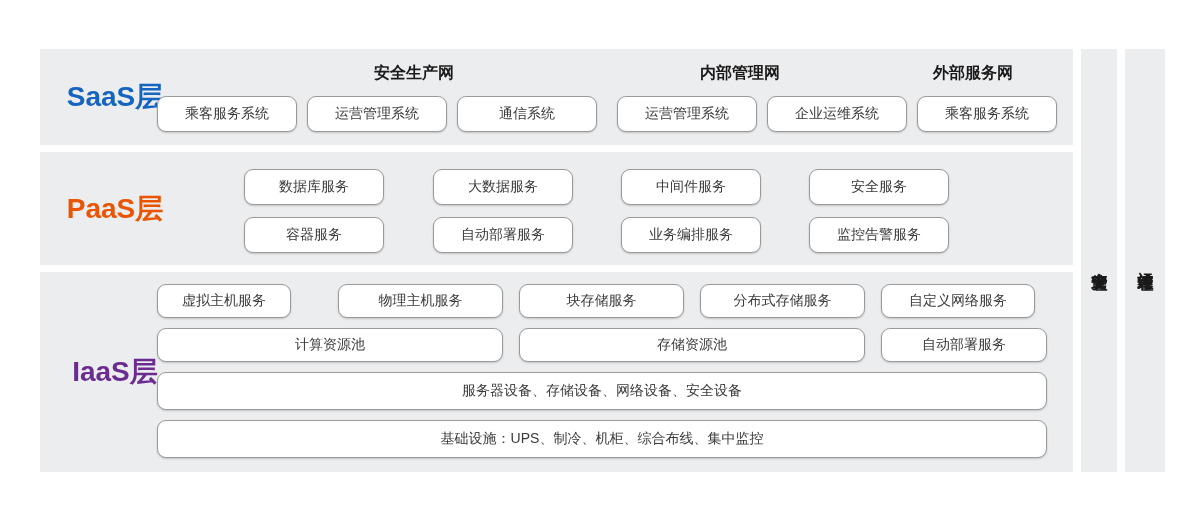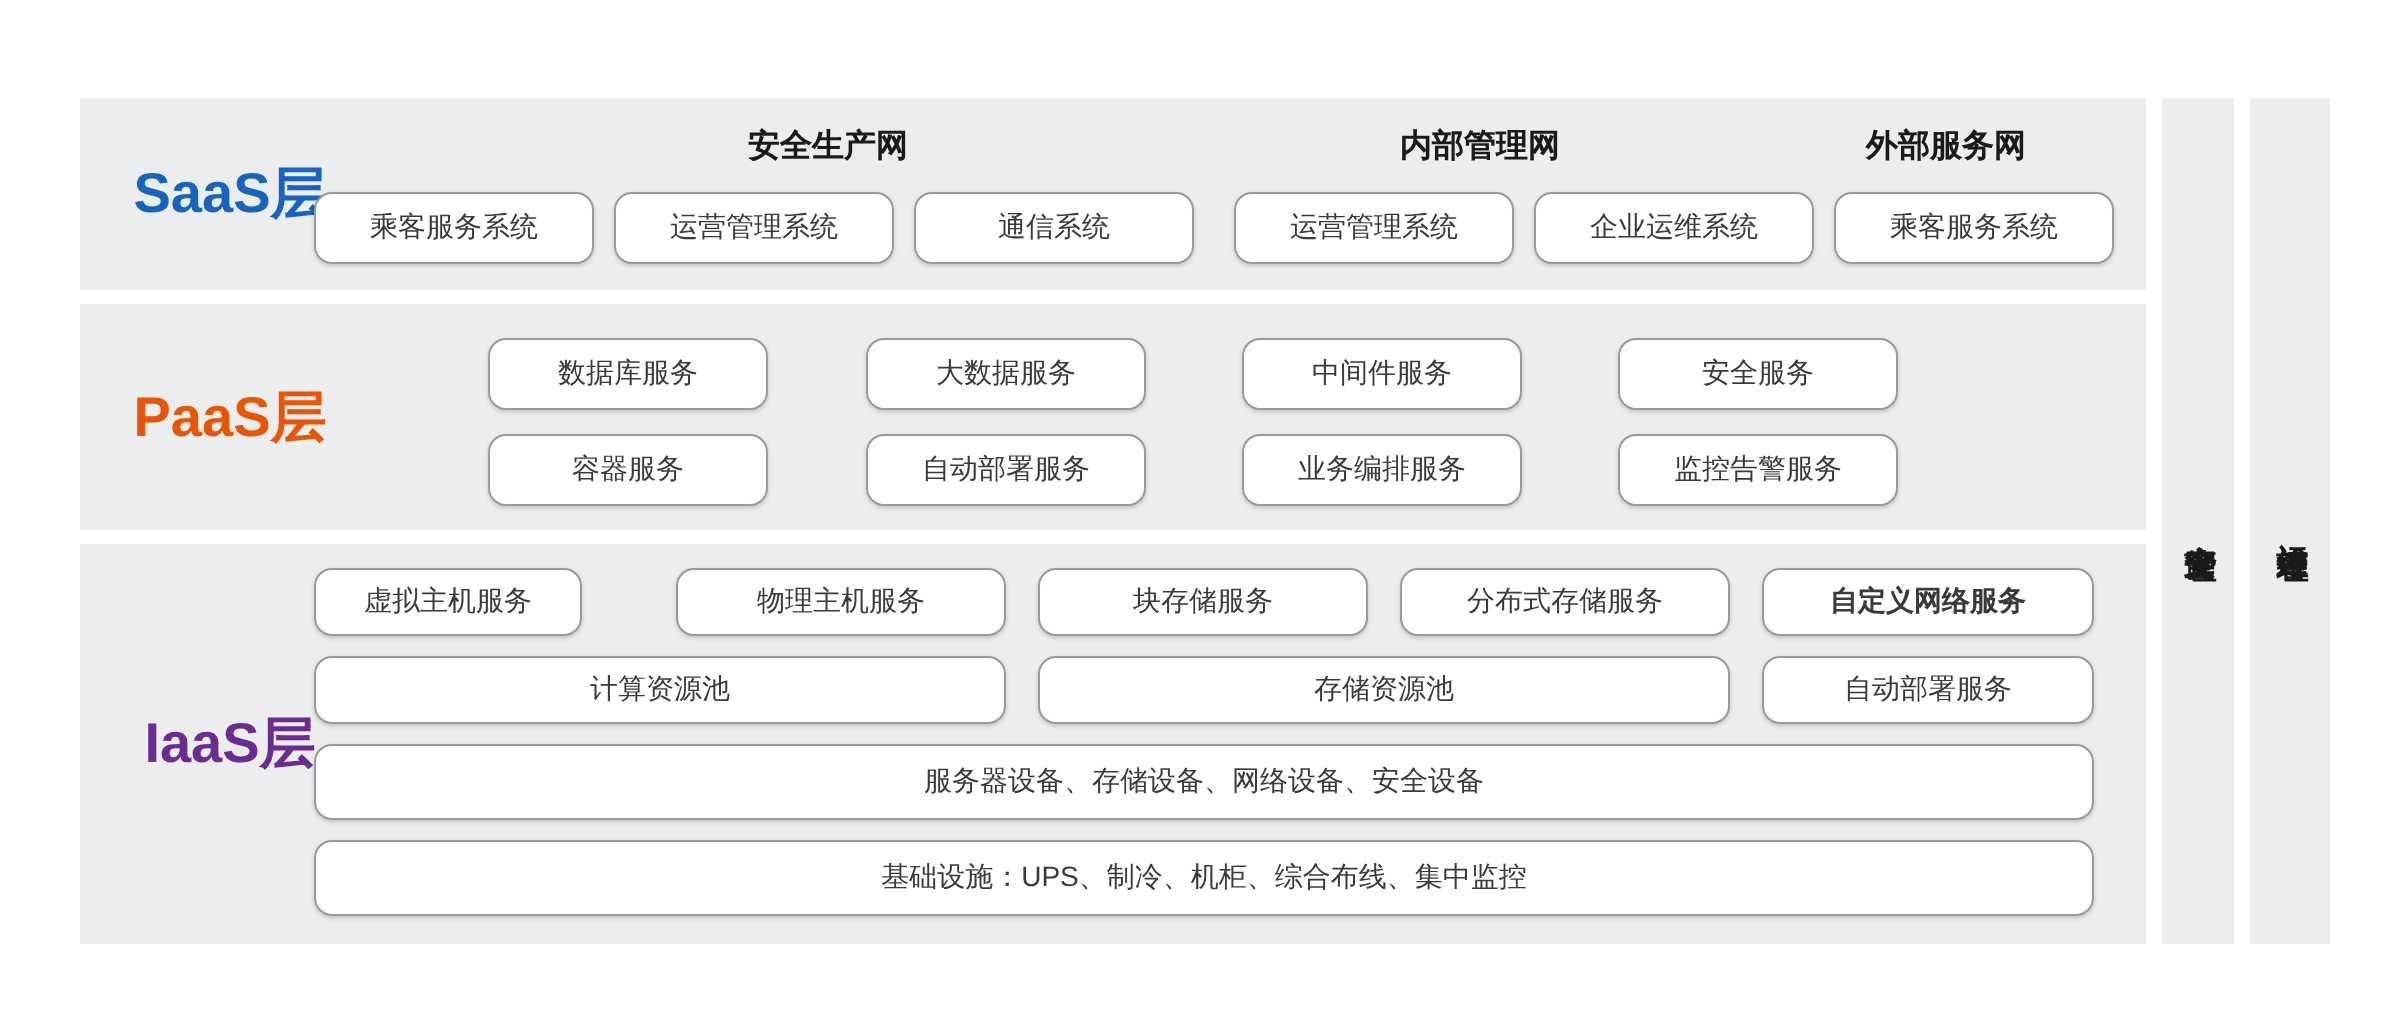--- a/index.html
+++ b/index.html
@@ -134,21 +134,21 @@
     <div class="card paas-card paas-r2" style="left:769px;">监控告警服务</div>
   </div>
 
   <div class="band" id="band-iaas">
     <div class="layer-label" id="label-iaas">IaaS层</div>
 
     <div class="card iaas-card iaas-r1" style="left:117px;width:134px;">虚拟主机服务</div>
     <div class="card iaas-card iaas-r1" style="left:298px;width:165px;">物理主机服务</div>
     <div class="card iaas-card iaas-r1" style="left:479px;width:165px;">块存储服务</div>
     <div class="card iaas-card iaas-r1" style="left:660px;width:165px;">分布式存储服务</div>
-    <div class="card iaas-card iaas-r1" style="left:841px;width:166px;font-weight:bold;">自定义网络服务</div>
+    <div class="card iaas-card iaas-r1" style="left:841px;width:154px;">自定义网络服务</div>
 
     <div class="card iaas-card iaas-r2" style="left:117px;width:346px;">计算资源池</div>
     <div class="card iaas-card iaas-r2" style="left:479px;width:346px;">存储资源池</div>
     <div class="card iaas-card iaas-r2" style="left:841px;width:166px;">自动部署服务</div>
 
     <div class="card iaas-card iaas-r3" style="left:117px;width:890px;">服务器设备、存储设备、网络设备、安全设备</div>
 
     <div class="card iaas-card iaas-r4" style="left:117px;width:890px;">基础设施：UPS、制冷、机柜、综合布线、集中监控</div>
   </div>
 

